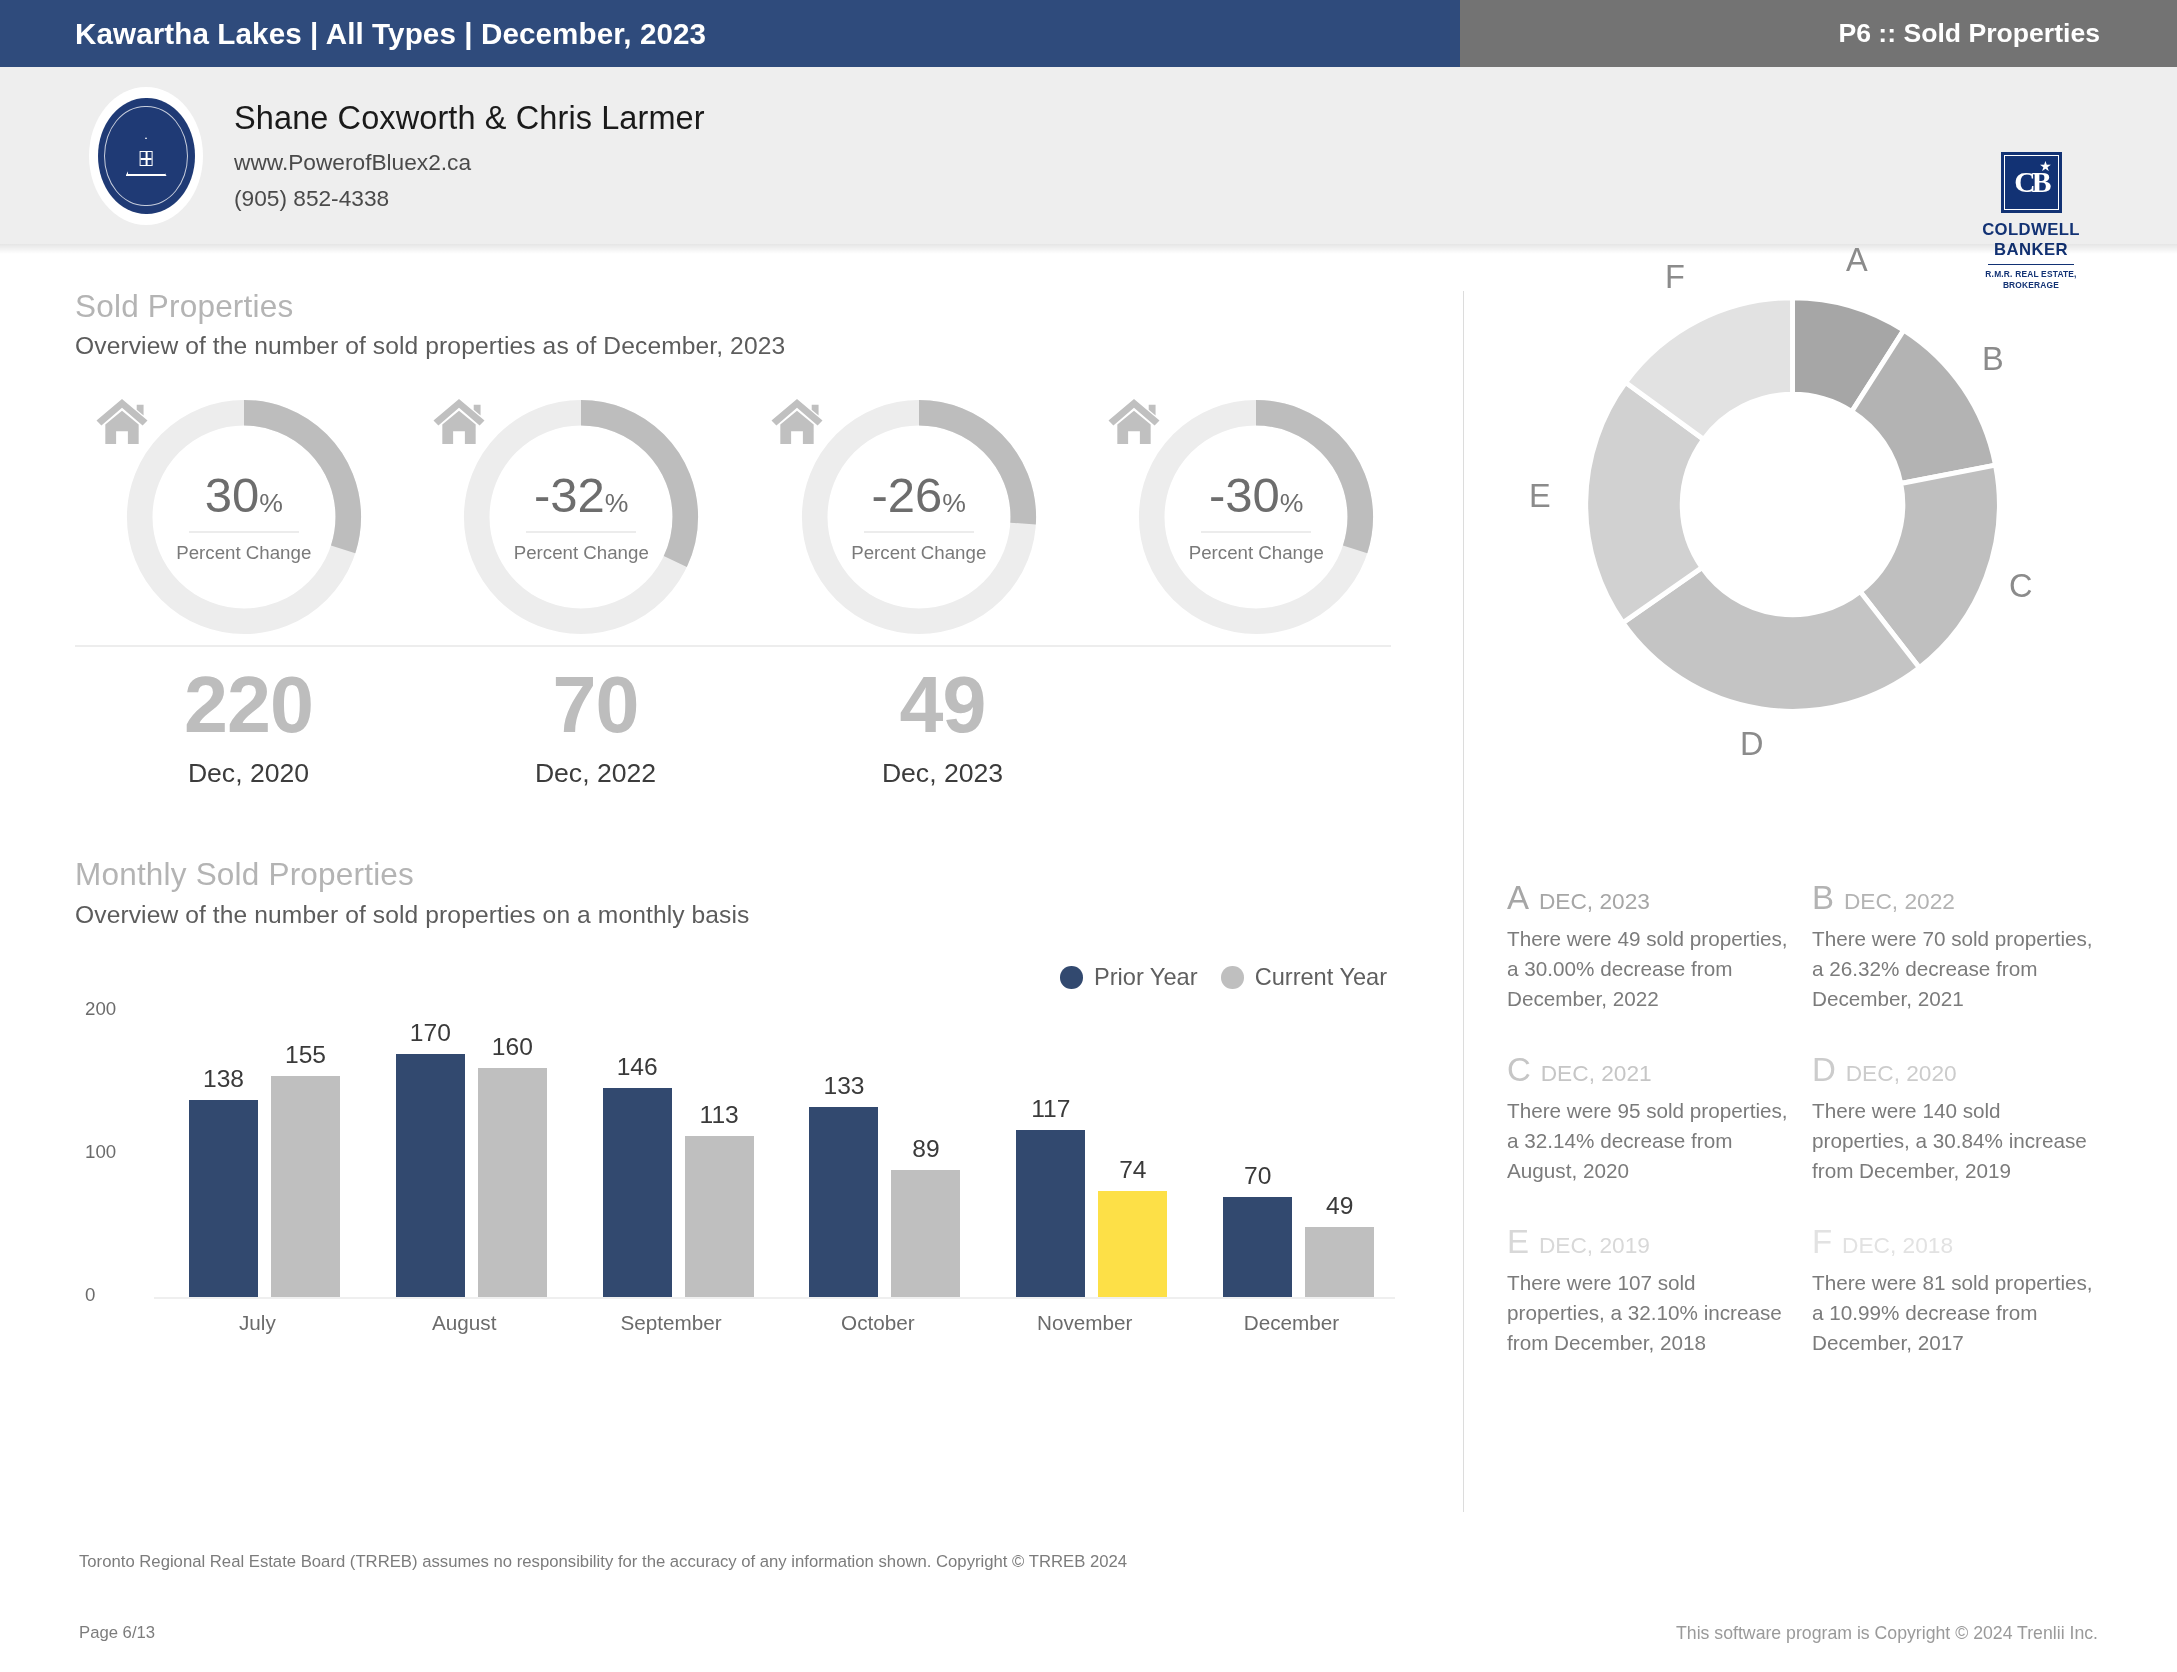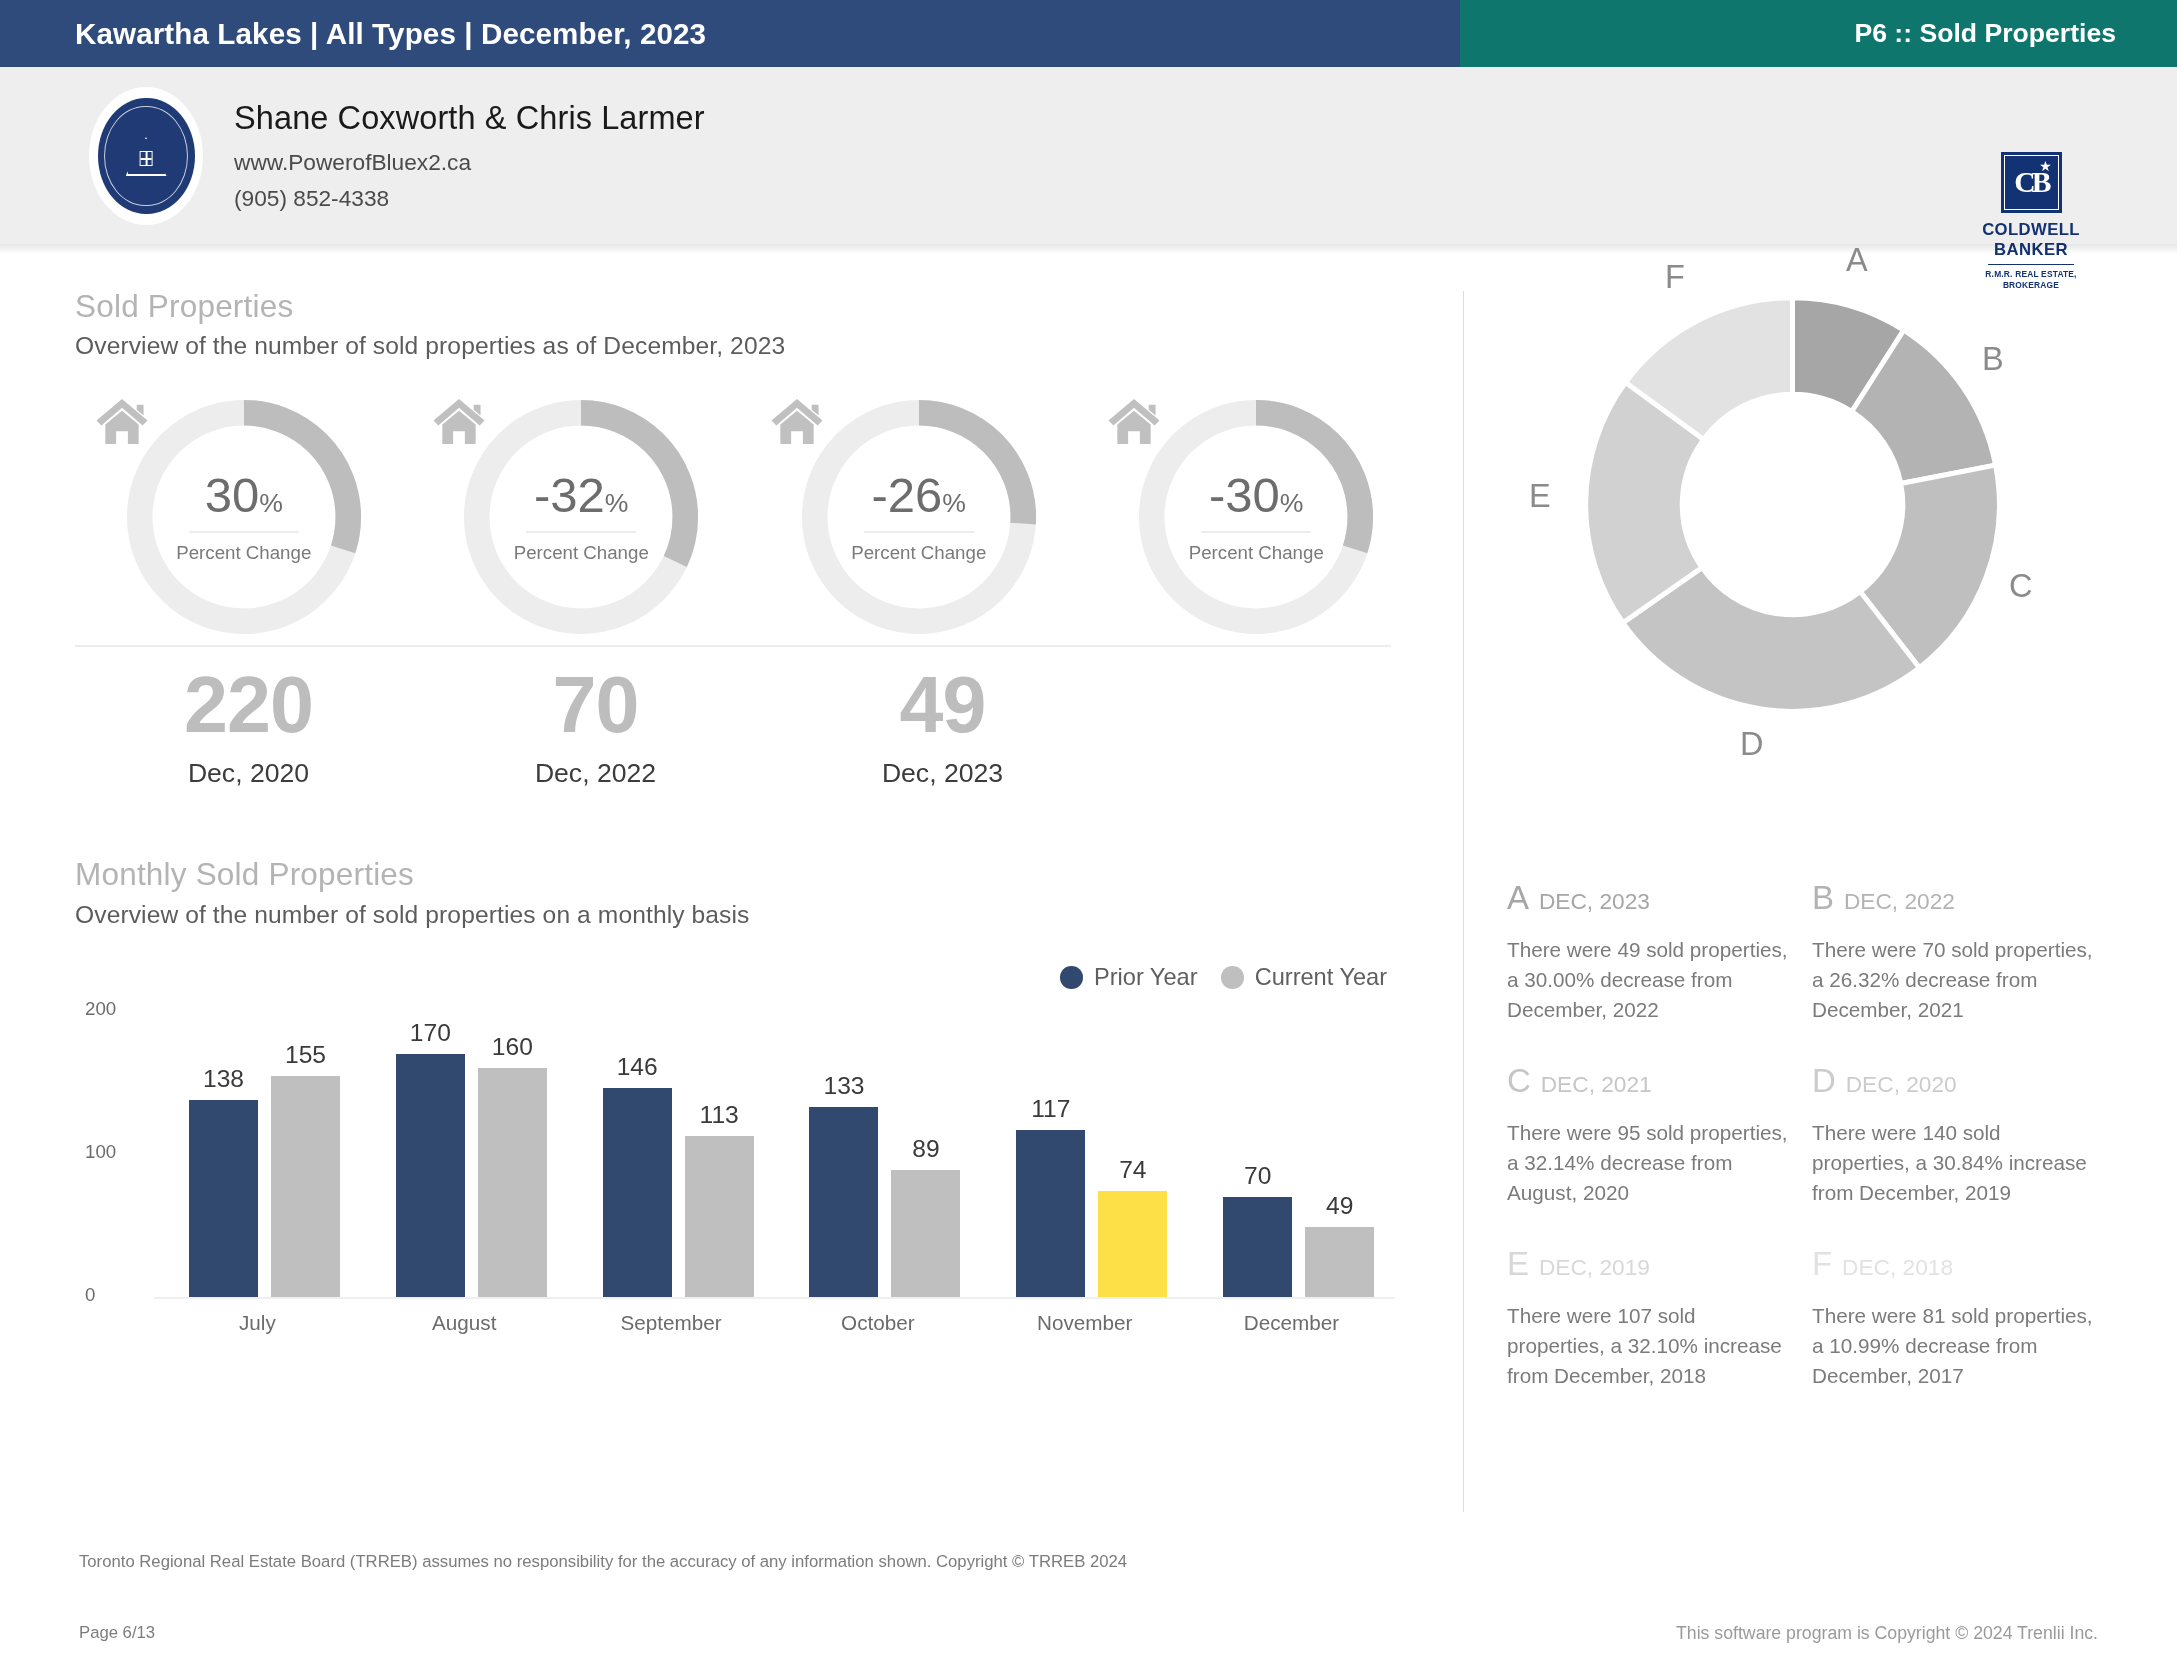--- a/index.html
+++ b/index.html
@@ -12,22 +12,22 @@
   .page { position: relative; width: 2177px; height: 1673px; background:#fff; }
 
   
   .topbar { position:absolute; top:0; left:0; width:2177px; height:67px; display:flex; }
   .topbar-left {
     background:#2f4b7c; width:1460px; height:67px;
     display:flex; align-items:center; padding-left:75px;
   }
   .topbar-left-title { color:#fff; font-size:29.6px; font-weight:700; letter-spacing:0.1px; }
   .topbar-right {
-    background:#0f766e; flex:1; height:67px;
-    display:flex; align-items:center; justify-content:flex-end; padding-right:61px;
+    background:#737373; flex:1; height:67px;
+    display:flex; align-items:center; justify-content:flex-end; padding-right:77px;
   }
   .topbar-right-title { color:#fff; font-size:26.6px; font-weight:700; }
 
   
   .agentbar {
     position:absolute; top:67px; left:0; width:2177px; height:177px;
     background:#eeeeee; display:flex; align-items:center;
   }
   .agentbar:after {
     content:""; position:absolute; left:0; bottom:-9.9px; width:2177px; height:9.9px;
@@ -158,21 +158,21 @@
   .donut-svg { position:absolute; left:59px; top:19.7px; }
   .donut-label {
     position:absolute; font-size:32.5px; color:#8b8b8b; font-weight:300;
   }
 
   .notes { position:relative; margin-top:11.8px; width:611px; display:flex; flex-wrap:wrap; }
   .note { width:305px; margin-bottom:39px; padding-right:23.6px; }
   .note-head { display:flex; align-items:baseline; gap:9.9px; }
   .note-letter { font-size:33px; font-weight:300; line-height:1; }
   .note-date { font-size:22.7px; font-weight:300; line-height:1; }
-  .note-body { font-size:20.7px; color:#7b7b7b; font-weight:300; line-height:1.45; margin-top:21px; }
+  .note-body { font-size:20.7px; color:#7b7b7b; font-weight:300; line-height:1.45; margin-top:10px; }
 
   
   .footer-disc {
     position:absolute; left:79px; top:1552px; font-size:16.7px; color:#7c7c7c; font-weight:300;
   }
   .footer-page {
     position:absolute; left:79px; top:1623px; font-size:16.7px; color:#7c7c7c; font-weight:300;
   }
   .footer-copy {
     position:absolute; right:79px; top:1623px; font-size:17.7px; color:#9a9a9a; font-weight:300;

